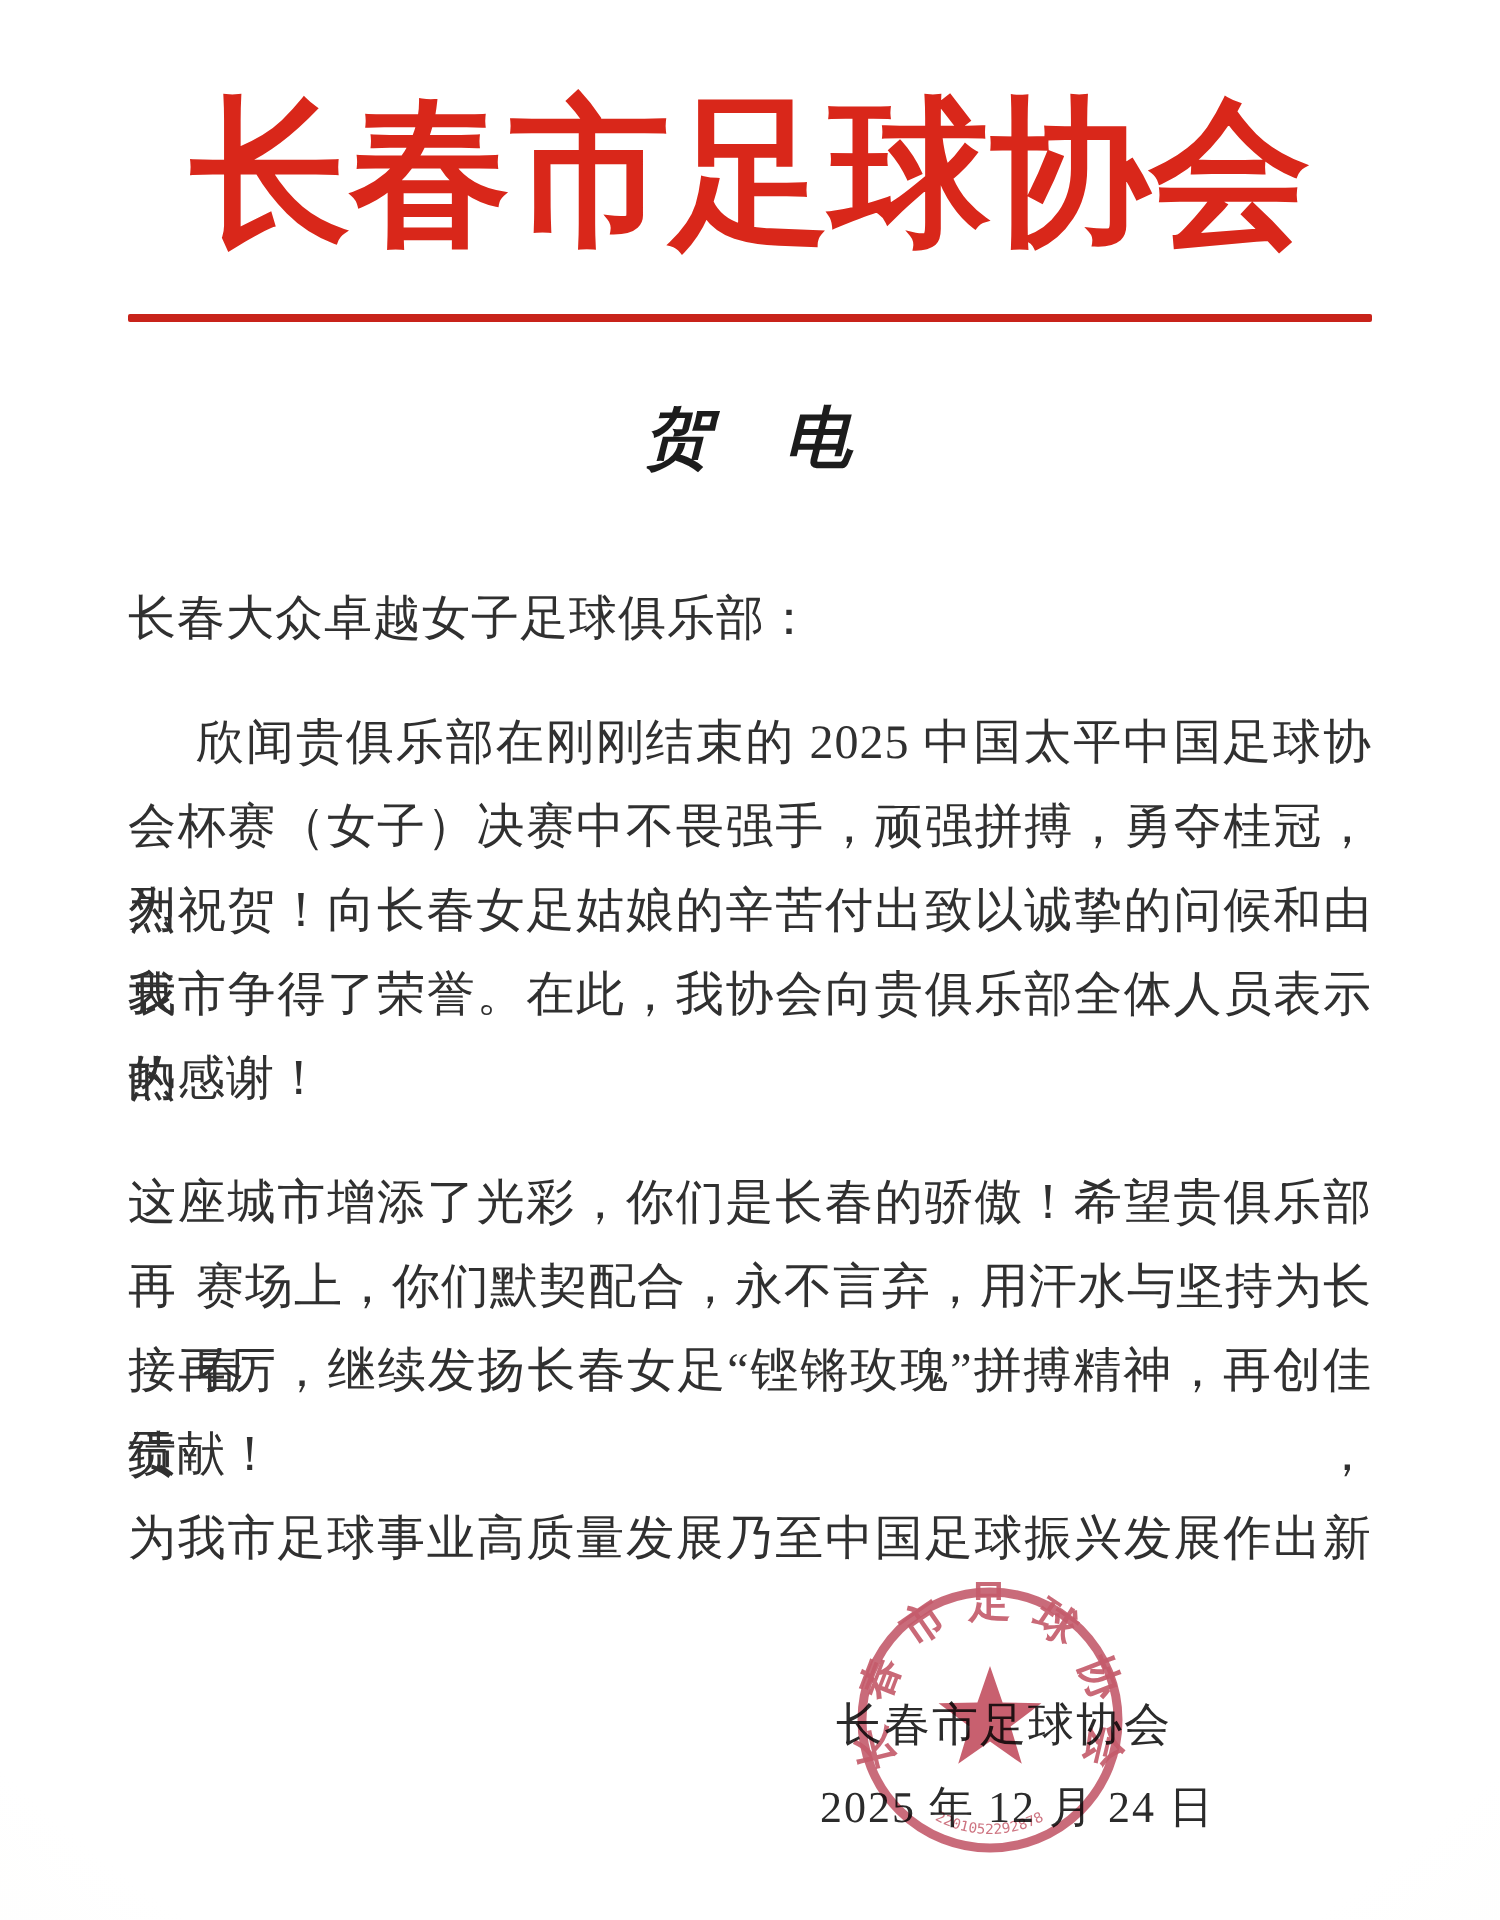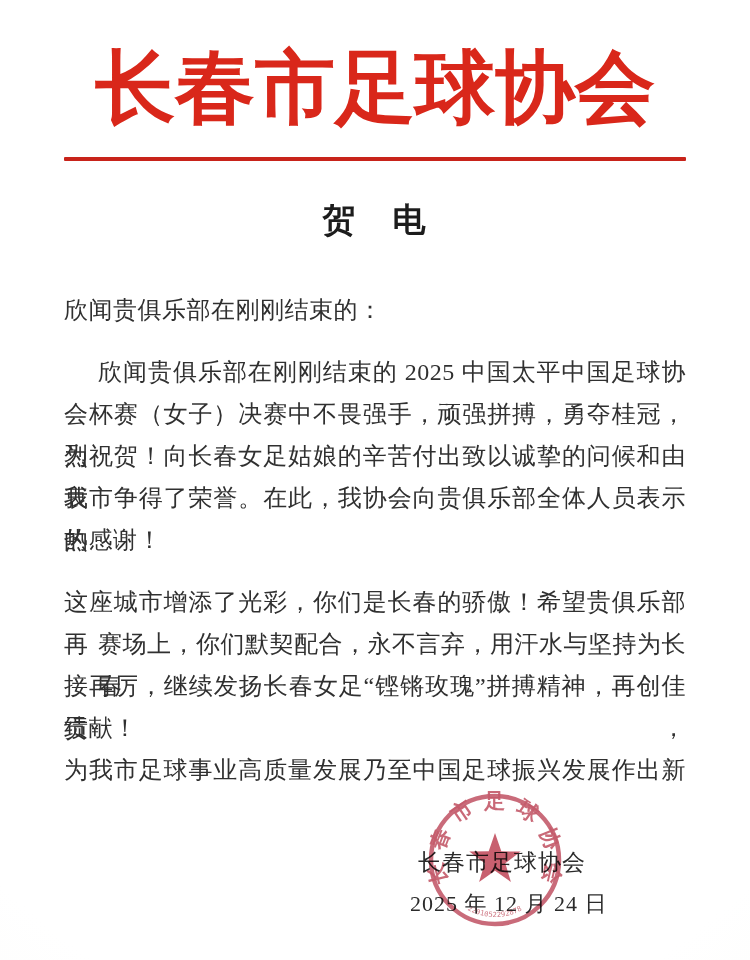--- a/index.html
+++ b/index.html
@@ -42,20 +42,21 @@
     position: absolute;
     top: 200px;
     left: 0;
     width: 100%;
     text-align: center;
     font-size: 33px;
     line-height: 40px;
     font-weight: 700;
     color: #1c1c1c;
     letter-spacing: 2px;
+    font-style: italic;
   }
   .body-block {
     position: absolute;
     top: 289px;
     left: 64px;
     width: 622px;
     font-size: 24px;
     color: #303030;
     letter-spacing: 0.5px;
   }
@@ -109,21 +110,21 @@
 
 <div class="page">
 
   <div class="org-title">长春市足球协会</div>
 
   <div class="red-rule"></div>
 
   <div class="doc-heading">贺　电</div>
 
   <div class="body-block">
-    <div class="salutation">欣闻贵俱乐部在刚刚结束的：</div>
+    <div class="salutation">长春大众卓越女子足球俱乐部：</div>
     <div>
         <div class="para">
           <div class="line first">欣闻贵俱乐部在刚刚结束的 2025 中国太平中国足球协</div>
           <div class="line">会杯赛（女子）决赛中不畏强手，顽强拼搏，勇夺桂冠，为</div>
           <div class="line">烈祝贺！向长春女足姑娘的辛苦付出致以诚挚的问候和由衷</div>
           <div class="line">我市争得了荣誉。在此，我协会向贵俱乐部全体人员表示热</div>
           <div class="line last">的感谢！</div>
         </div>
         <div class="para">
           <div class="line">这座城市增添了光彩，你们是长春的骄傲！希望贵俱乐部再</div>

